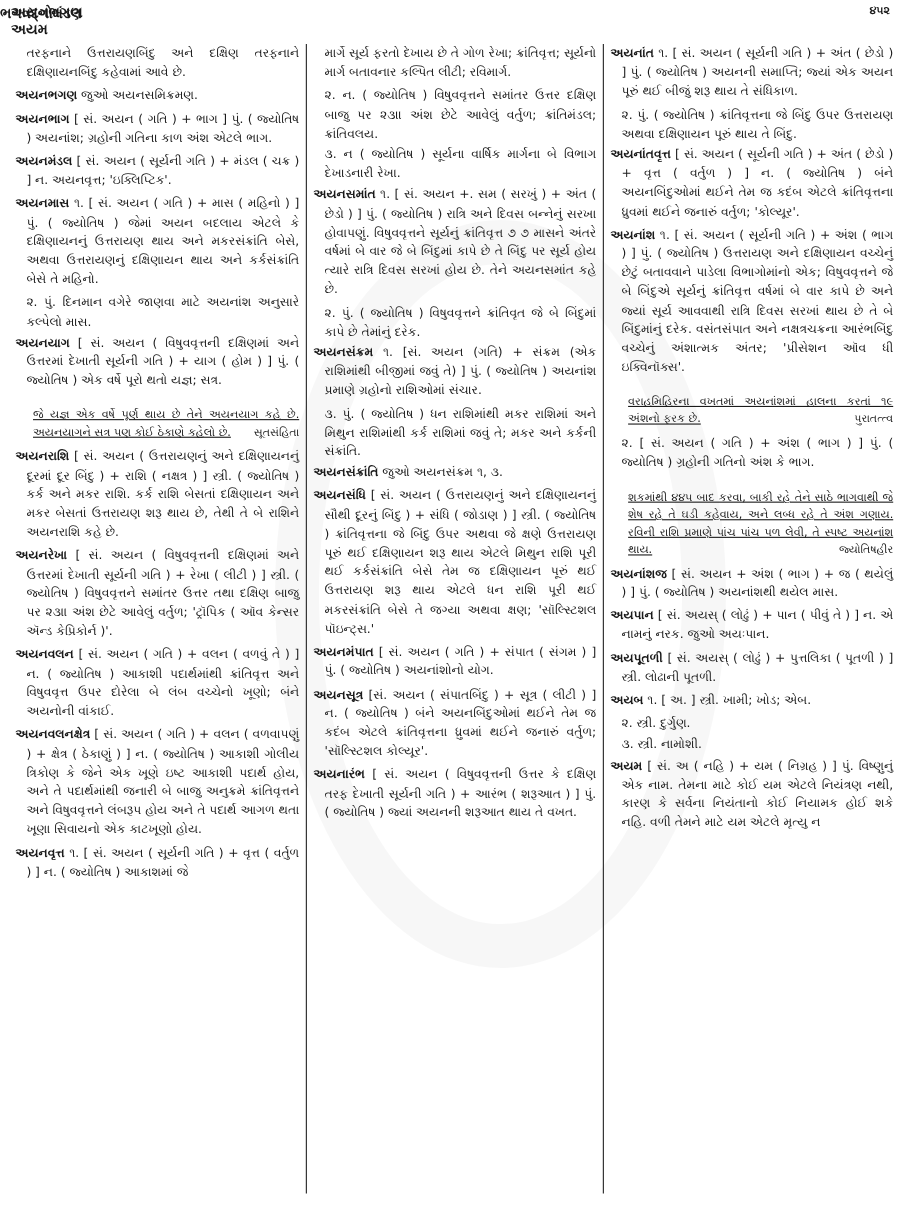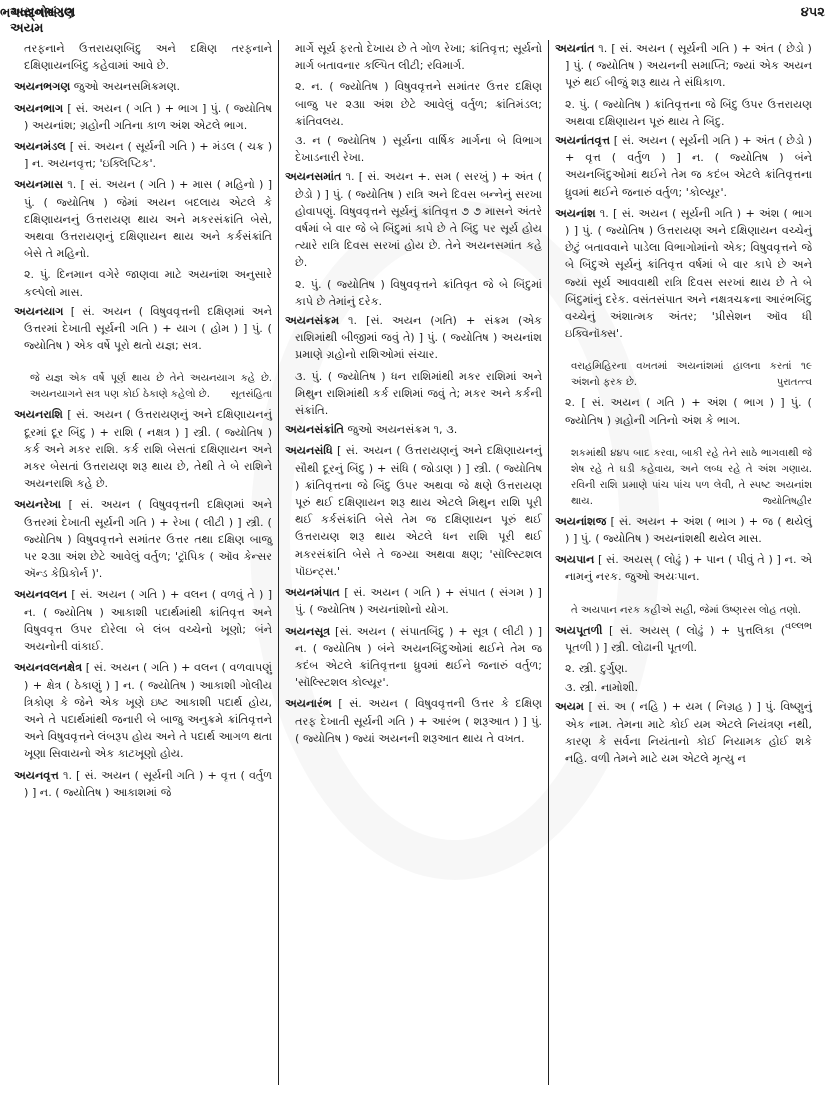--- a/index.html
+++ b/index.html
@@ -1,29 +1,29 @@
 <!DOCTYPE html>
 <html><head>
 <meta charset="utf-8">
 <style>
   html, body { margin: 0; padding: 0; background: #ffffff; }
   body { width: 825px; height: 1099px; overflow: hidden; position: relative;
          font-family: "DejaVu Sans", sans-serif; color: #1a1a1a; }
   .header { position: absolute; left: 0; top: 0; width: 825px; height: 40px; }
   .hw-left { position: absolute; left: 10px; top: 4px; font-size: 13px; font-weight: bold; line-height: 16px; }
   .hw-center { position: absolute; left: 0; right: 0; top: 5px; text-align: left; font-size: 13px; font-weight: bold; }
-  .page-num { position: absolute; right: 0; top: 5px; font-size: 13px; font-weight: bold; font-family: Liberation Mono, monospace; }
+  .page-num { position: absolute; right: 16px; top: 5px; font-size: 10px; font-weight: bold; }
   .columns { position: absolute; left: 8px; top: 40px; width: 812px; height: 1045px; display: flex; }
   .col { width: 270px; padding: 0 6px; box-sizing: border-box; font-size: 11.2px; line-height: 17.2px;
          text-align: justify; overflow: hidden; }
   .col + .col { border-left: 1.5px solid #222; }
   .entry { margin: 0 0 4px 0; padding-left: 10px; text-indent: -10px; }
   .entry .hw { font-weight: bold; }
   .sense { margin: 0 0 2px 0; padding-left: 10px; }
-  .quote { margin: 16px 0 4px 0; padding-left: 16px; font-size: 10.2px; line-height: 16px; }
+  .quote { margin: 16px 0 4px 0; padding-left: 16px; font-size: 10.2px; line-height: 16px; text-decoration: underline; }
   .quote .src { float: right; font-size: 10px; }
   .cont { margin: 0 0 4px 0; padding-left: 10px; }
   .watermark { position: absolute; left: 250px; top: 200px; width: 330px; height: 600px;
                border-radius: 50%; border: 40px solid rgba(0,0,0,0.03); pointer-events: none; }
 </style>
 </head>
 <body>
 
 <div class="header">
   <div class="hw-left">
@@ -69,19 +69,19 @@
   <div class="col">
       <p class="entry"><span class="hw">અયનાંત</span><span> ૧. [ સં. અયન ( સૂર્યની ગતિ ) + અંત ( છેડો ) ] પું. ( જ્યોતિષ ) અયનની સમાપ્તિ; જ્યાં એક અયન પૂરું થઈ બીજું શરૂ થાય તે સંધિકાળ.</span></p>
       <p class="sense">૨. પું. ( જ્યોતિષ ) ક્રાંતિવૃત્તના જે બિંદુ ઉપર ઉત્તરાયણ અથવા દક્ષિણાયન પૂરું થાય તે બિંદુ.</p>
       <p class="entry"><span class="hw">અયનાંતવૃત્ત</span><span> [ સં. અયન ( સૂર્યની ગતિ ) + અંત ( છેડો ) + વૃત્ત ( વર્તુળ ) ] ન. ( જ્યોતિષ ) બંને અયનબિંદુઓમાં થઈને તેમ જ કદંબ એટલે ક્રાંતિવૃત્તના ધ્રુવમાં થઈને જનારું વર્તુળ; 'કોલ્યૂર'.</span></p>
       <p class="entry"><span class="hw">અયનાંશ</span><span> ૧. [ સં. અયન ( સૂર્યની ગતિ ) + અંશ ( ભાગ ) ] પું. ( જ્યોતિષ ) ઉત્તરાયણ અને દક્ષિણાયન વચ્ચેનું છેટું બતાવવાને પાડેલા વિભાગોમાંનો એક; વિષુવવૃત્તને જે બે બિંદુએ સૂર્યનું ક્રાંતિવૃત્ત વર્ષમાં બે વાર કાપે છે અને જ્યાં સૂર્ય આવવાથી રાત્રિ દિવસ સરખાં થાય છે તે બે બિંદુમાંનું દરેક. વસંતસંપાત અને નક્ષત્રચક્રના આરંભબિંદુ વચ્ચેનું અંશાત્મક અંતર; 'પ્રીસેશન ઑવ ધી ઇક્વિનૉક્સ'.</span></p>
       <p class="quote"><span>વરાહમિહિરના વખતમાં અયનાંશમાં હાલના કરતાં ૧૯ અંશનો ફરક છે.</span><span class="src">પુરાતત્ત્વ</span></p>
       <p class="sense">૨. [ સં. અયન ( ગતિ ) + અંશ ( ભાગ ) ] પું. ( જ્યોતિષ ) ગ્રહોની ગતિનો અંશ કે ભાગ.</p>
       <p class="quote"><span>શકમાંથી ૪૪૫ બાદ કરવા, બાકી રહે તેને સાઠે ભાગવાથી જે શેષ રહે તે ઘડી કહેવાય, અને લબ્ધ રહે તે અંશ ગણાય. રવિની રાશિ પ્રમાણે પાંચ પાંચ પળ લેવી, તે સ્પષ્ટ અયનાંશ થાય.</span><span class="src">જ્યોતિષહીર</span></p>
       <p class="entry"><span class="hw">અયનાંશજ</span><span> [ સં. અયન + અંશ ( ભાગ ) + જ ( થયેલું ) ] પું. ( જ્યોતિષ ) અયનાંશથી થયેલ માસ.</span></p>
       <p class="entry"><span class="hw">અયપાન</span><span> [ સં. અયસ્ ( લોઢું ) + પાન ( પીવું તે ) ] ન. એ નામનું નરક. જુઓ અયઃપાન.</span></p>
-      <p class="quote"><span>તે અયપાન નરક કહીએ સહી, જેમાં ઉષ્ણરસ લોહ તણો.</span><span class="src">વલ્લભ</span></p>
       <p class="entry"><span class="hw">અયપૂતળી</span><span> [ સં. અયસ્ ( લોઢું ) + પુત્તલિકા ( પૂતળી ) ] સ્ત્રી. લોઢાની પૂતળી.</span></p>
+      <p class="entry"><span class="hw">અયબ</span><span> ૧. [ અ. ] સ્ત્રી. ખામી; ખોડ; એબ.</span></p>
       <p class="sense">૨. સ્ત્રી. દુર્ગુણ.</p>
       <p class="sense">૩. સ્ત્રી. નામોશી.</p>
       <p class="entry"><span class="hw">અયમ</span><span> [ સં. અ ( નહિ ) + યમ ( નિગ્રહ ) ] પું. વિષ્ણુનું એક નામ. તેમના માટે કોઈ યમ એટલે નિયંત્રણ નથી, કારણ કે સર્વના નિયંતાનો કોઈ નિયામક હોઈ શકે નહિ. વળી તેમને માટે યમ એટલે મૃત્યુ ન</span></p>
     </div>
 </div>
 
 </body></html>

